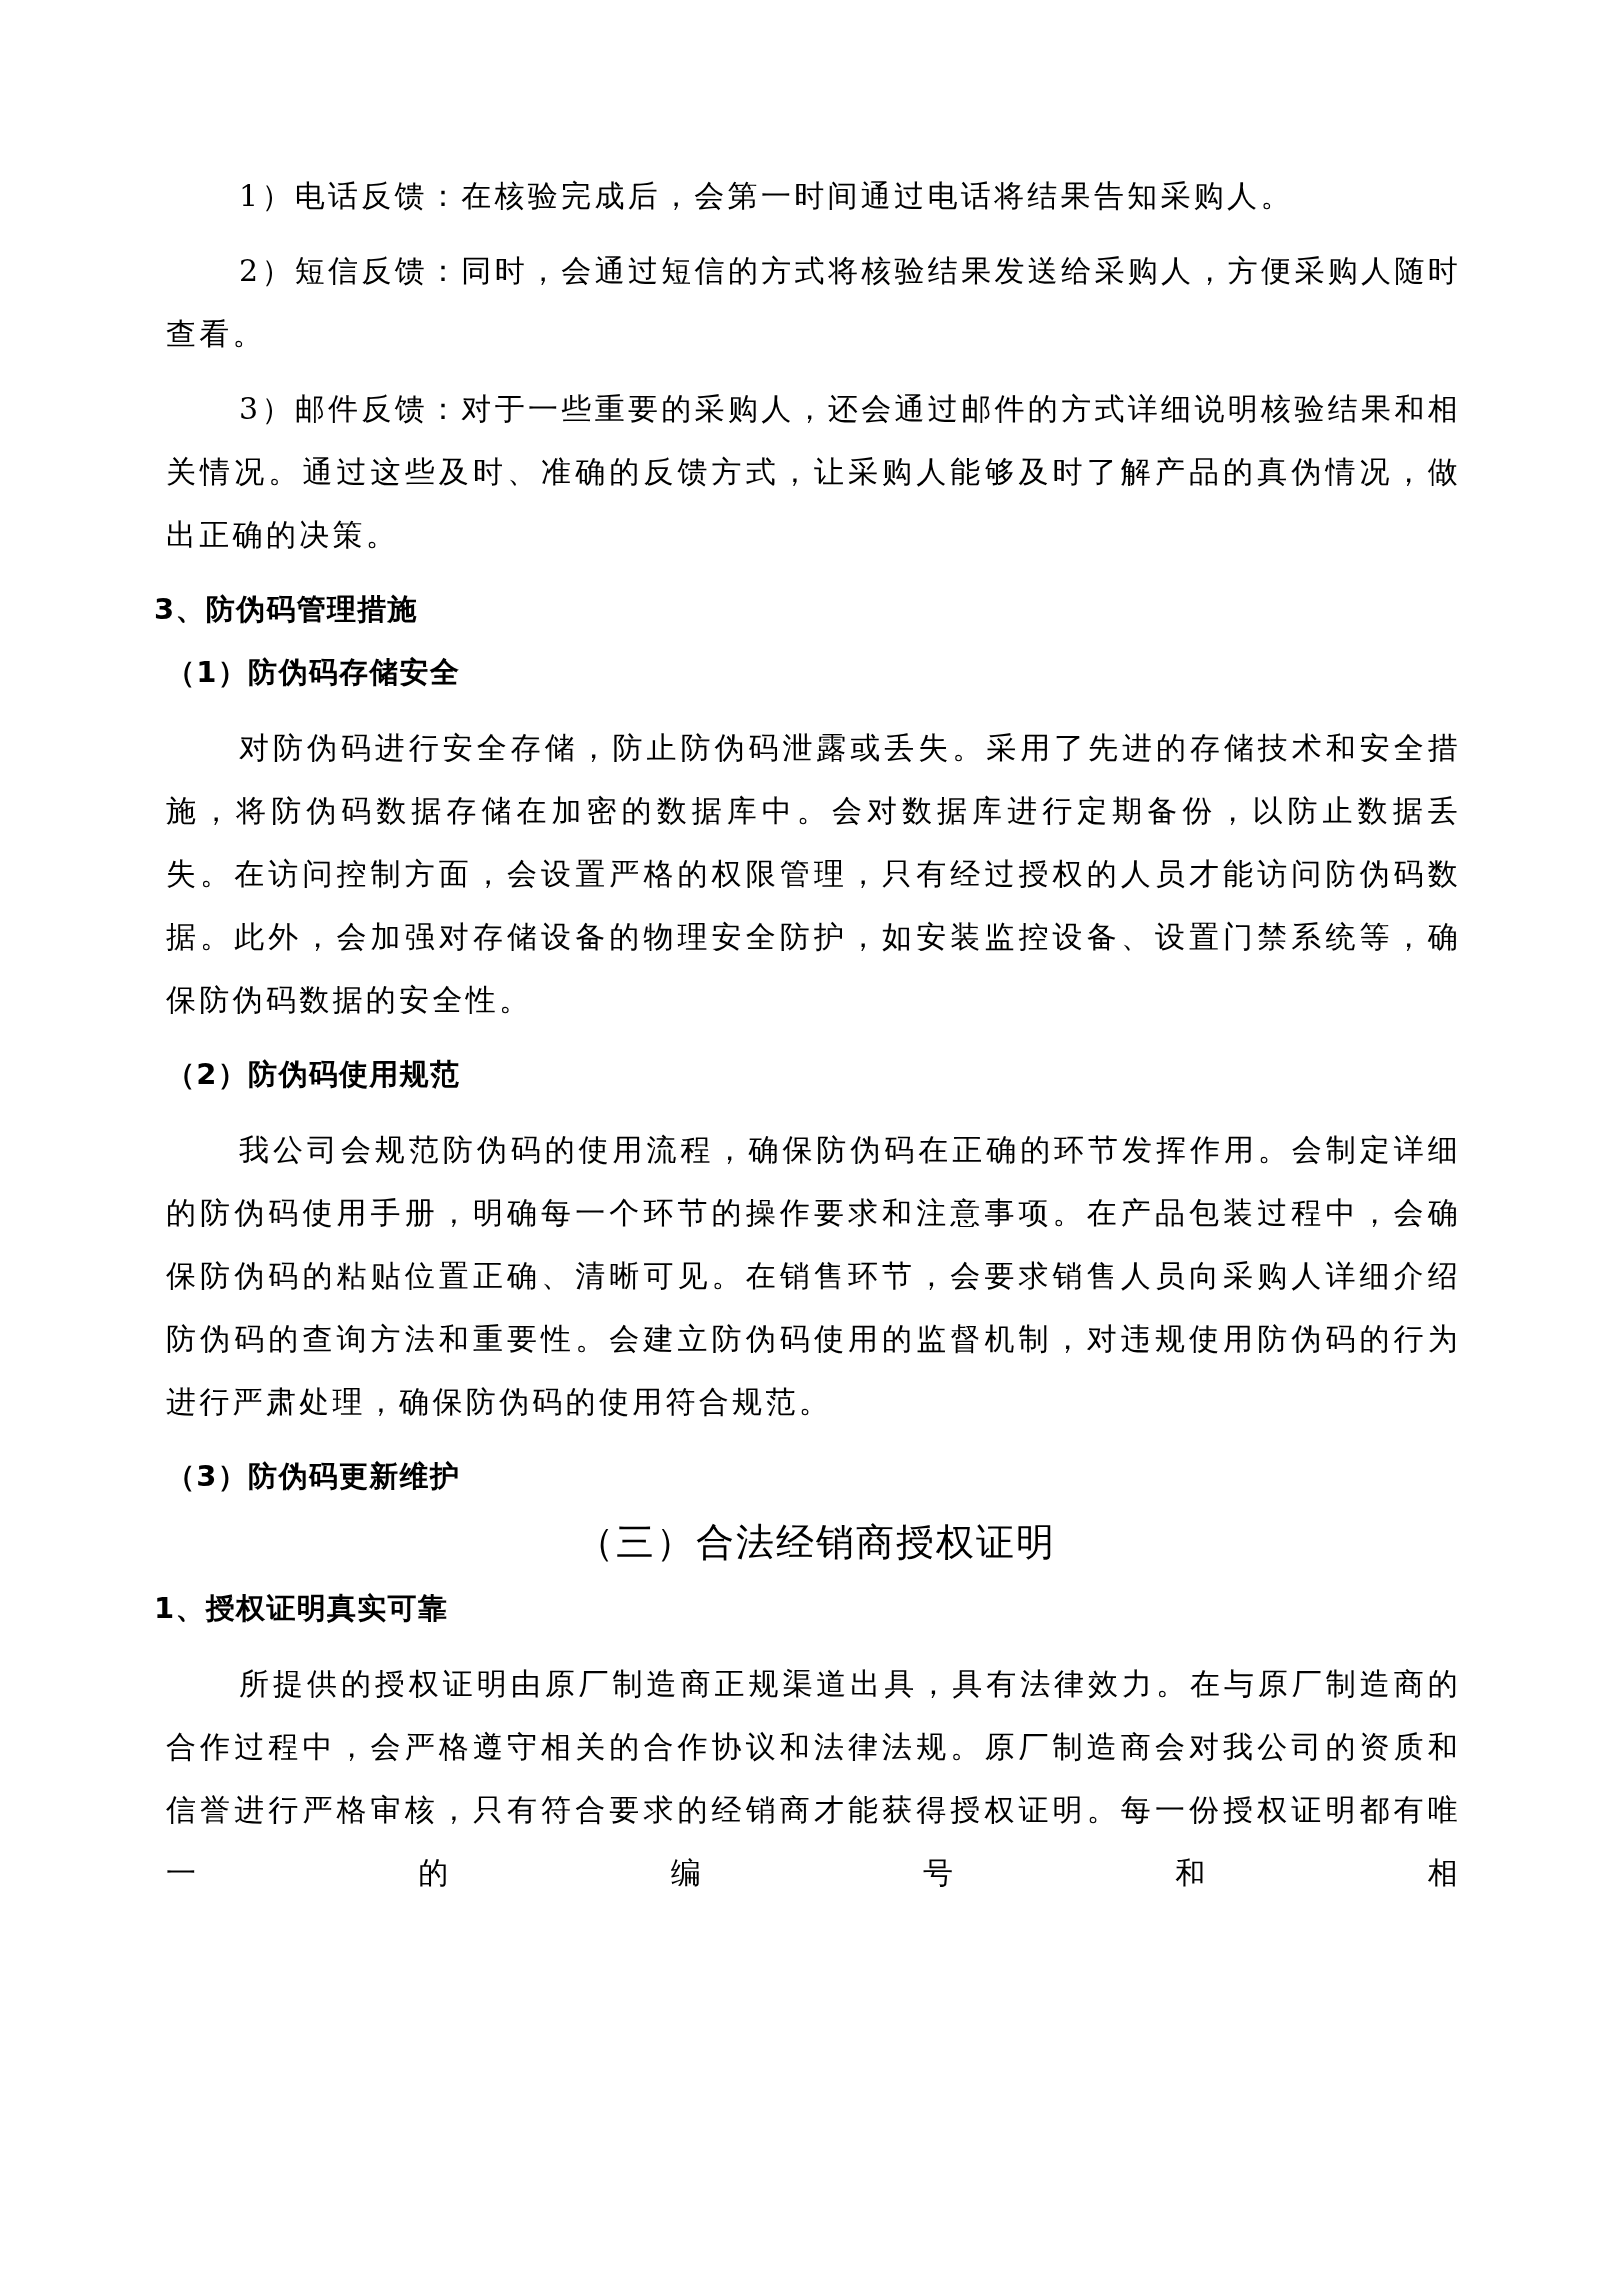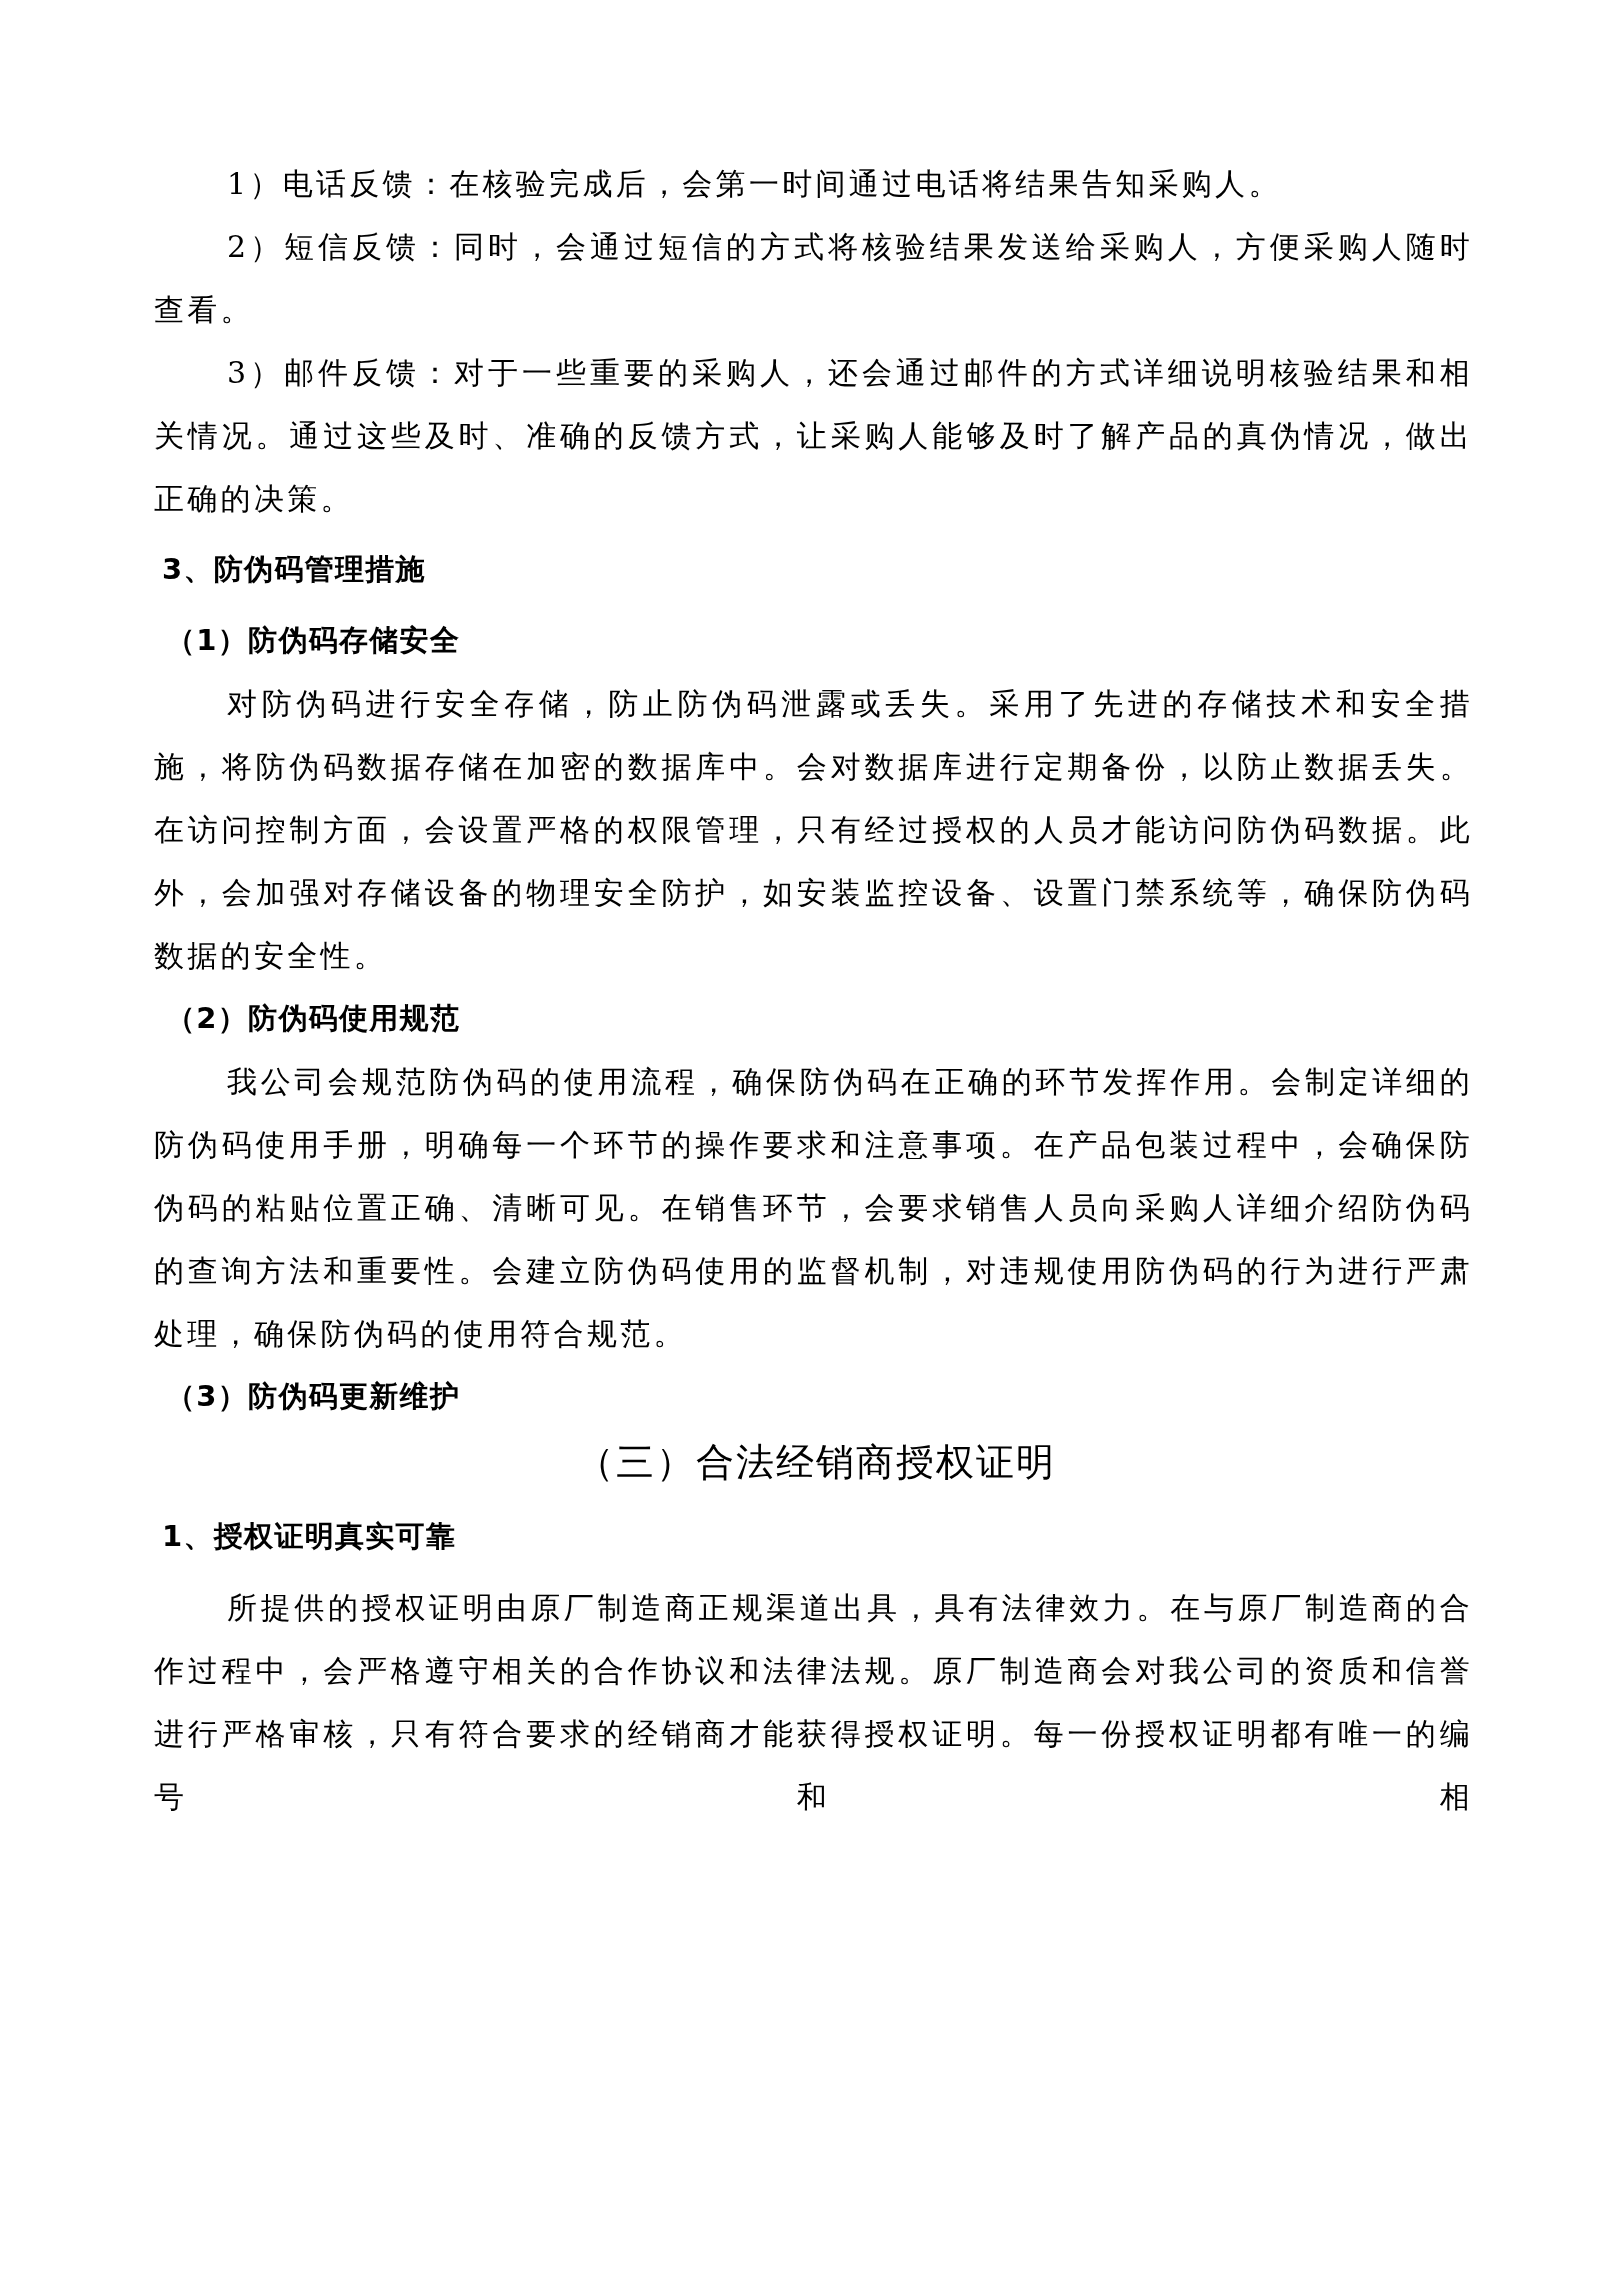--- a/index.html
+++ b/index.html
@@ -19,32 +19,32 @@
     position: absolute;
     left: 154px;
     top: 152px;
     width: 1319px;
   }
   .p {
     font-size: 30px;
     line-height: 63px;
     text-align: justify;
     text-align-last: left;
-    margin: 0;
+    margin: 12px;
     letter-spacing: 3.3px;
   }
   .indent {
     text-indent: 73px;
   }
   .h-num {
     font-family: "DejaVu Sans", "Liberation Sans", sans-serif;
     font-weight: bold;
     font-size: 29px;
     line-height: 63px;
-    margin: 8px;
+    margin: 0;
     letter-spacing: 1.3px;
   }
   .h-sub {
     font-family: "DejaVu Sans", "Liberation Sans", sans-serif;
     font-weight: bold;
     font-size: 29px;
     line-height: 63px;
     margin: 0 0 0 12px;
     letter-spacing: 1.3px;
   }

